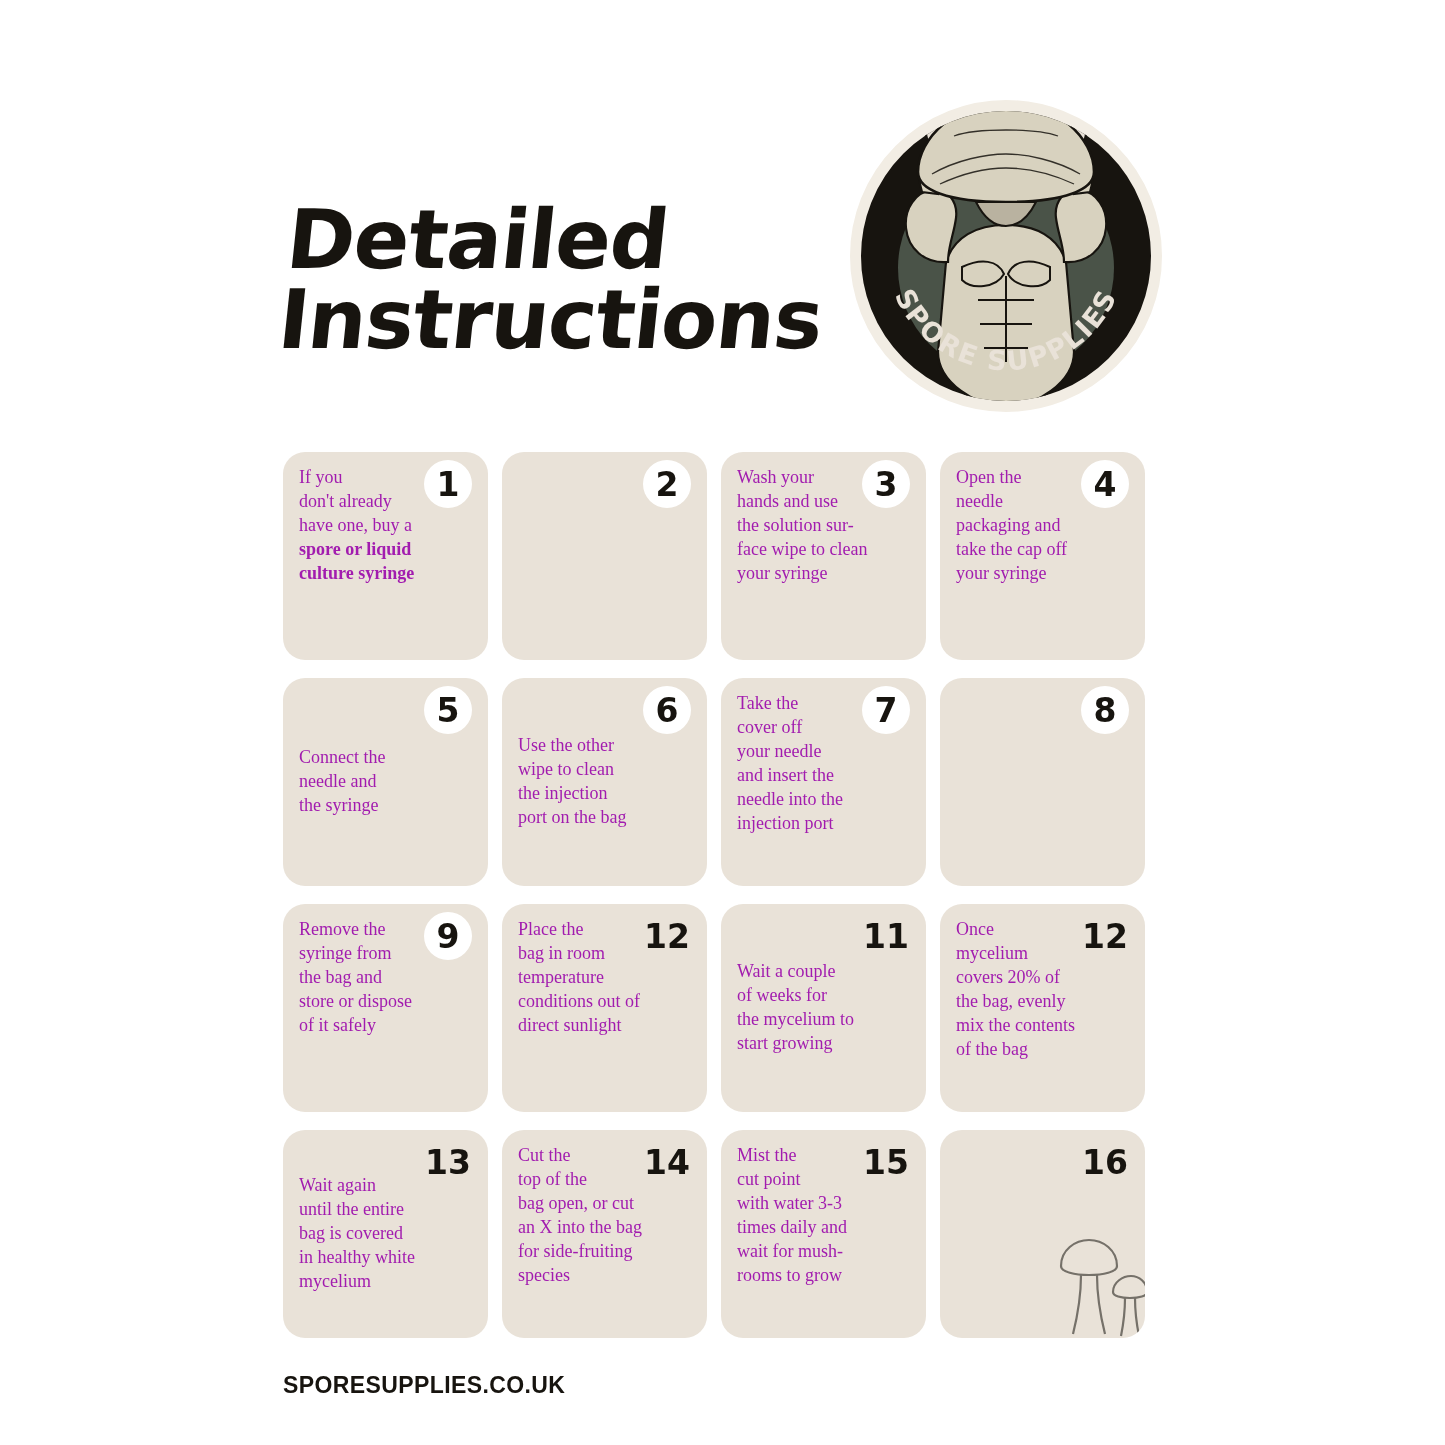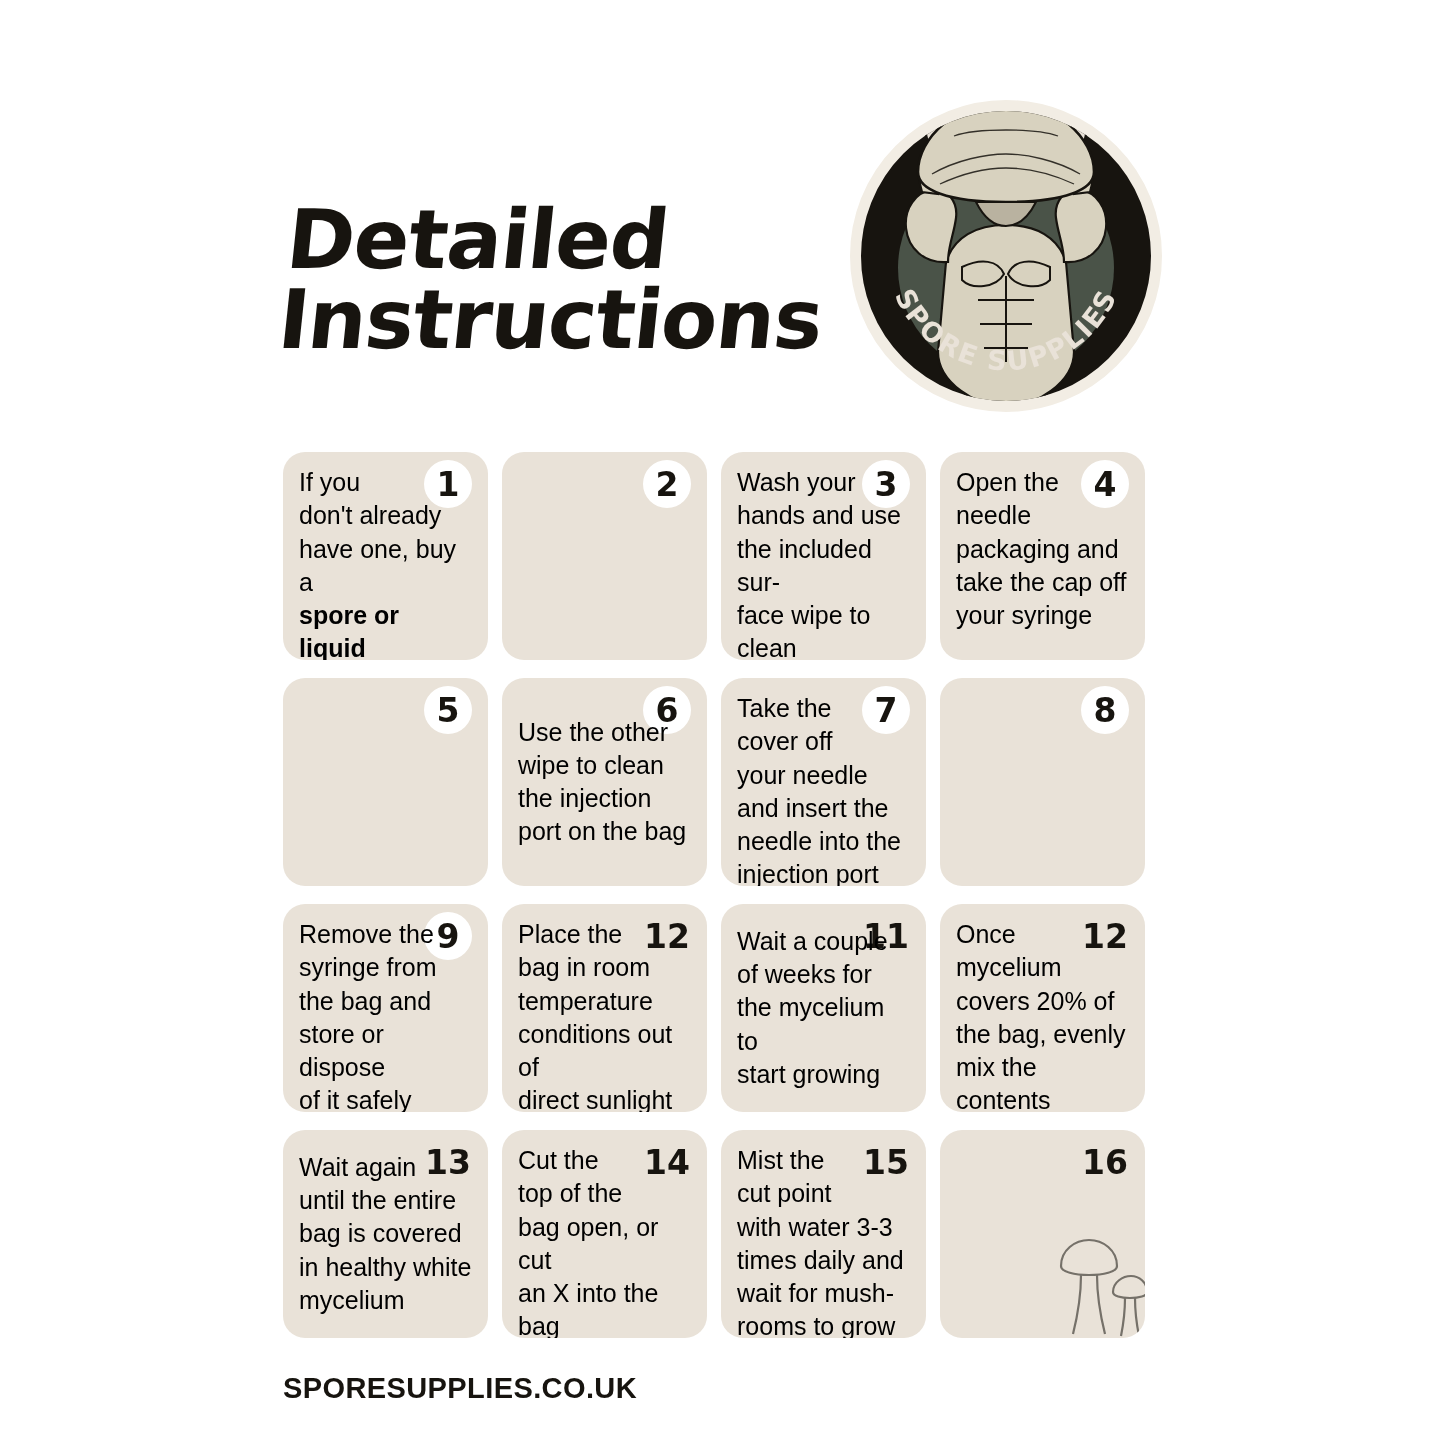--- a/index.html
+++ b/index.html
@@ -99,24 +99,24 @@
     position: absolute;
     width: 48px; height: 48px;
     border-radius: 50%;
     background: #ffffff;
     z-index: 0;
     top: -2px;
   }
   .num span.val { position: relative; z-index: 1; }
 
   .body-text {
-    font-family: Liberation Sans, sans-serif;
-    font-size: 25px;
+    font-family: Liberation Serif, serif;
+    font-size: 18px;
     line-height: 1.33;
-    color: #000000;
+    color: #a21caf;
     white-space: pre-line;
     position: relative;
     z-index: 2;
   }
   .body-text b { font-weight: bold; }
 
   
   .shroom-deco {
     position: absolute;
     right: -6px; bottom: 0;
@@ -124,21 +124,21 @@
     opacity: 0.55;
     z-index: 1;
   }
 
   
   .footer {
     position: absolute;
     left: 283px; top: 1372px;
     font-family: "Liberation Sans", sans-serif;
     font-weight: bold;
-    font-size: 29px;
+    font-size: 23px;
     letter-spacing: 0.4px;
     color: #17140f;
   }
 </style>
 </head>
 <body>
 
 <div id="page">
 
   <div class="header">
@@ -223,21 +223,21 @@
       </div>
     </div>
 
     <div class="card top-align">
       <div class="num">
         <div class="disc"></div>
           <span class="val">3</span>
       </div>
       <div class="body-text">Wash your
 hands and use
-the included sur-
+the solution sur-
 face wipe to clean
 your syringe</div>
     </div>
 
     <div class="card top-align">
       <div class="num">
         <div class="disc"></div>
           <span class="val">4</span>
       </div>
       <div class="body-text">Open the
@@ -245,20 +245,23 @@
 packaging and
 take the cap off
 your syringe</div>
     </div>
 
     <div class="card">
       <div class="num">
         <div class="disc"></div>
           <span class="val">5</span>
       </div>
+      <div class="body-text">Connect the
+needle and
+the syringe</div>
     </div>
 
     <div class="card">
       <div class="num">
         <div class="disc"></div>
           <span class="val">6</span>
       </div>
       <div class="body-text">Use the other
 wipe to clean
 the injection

